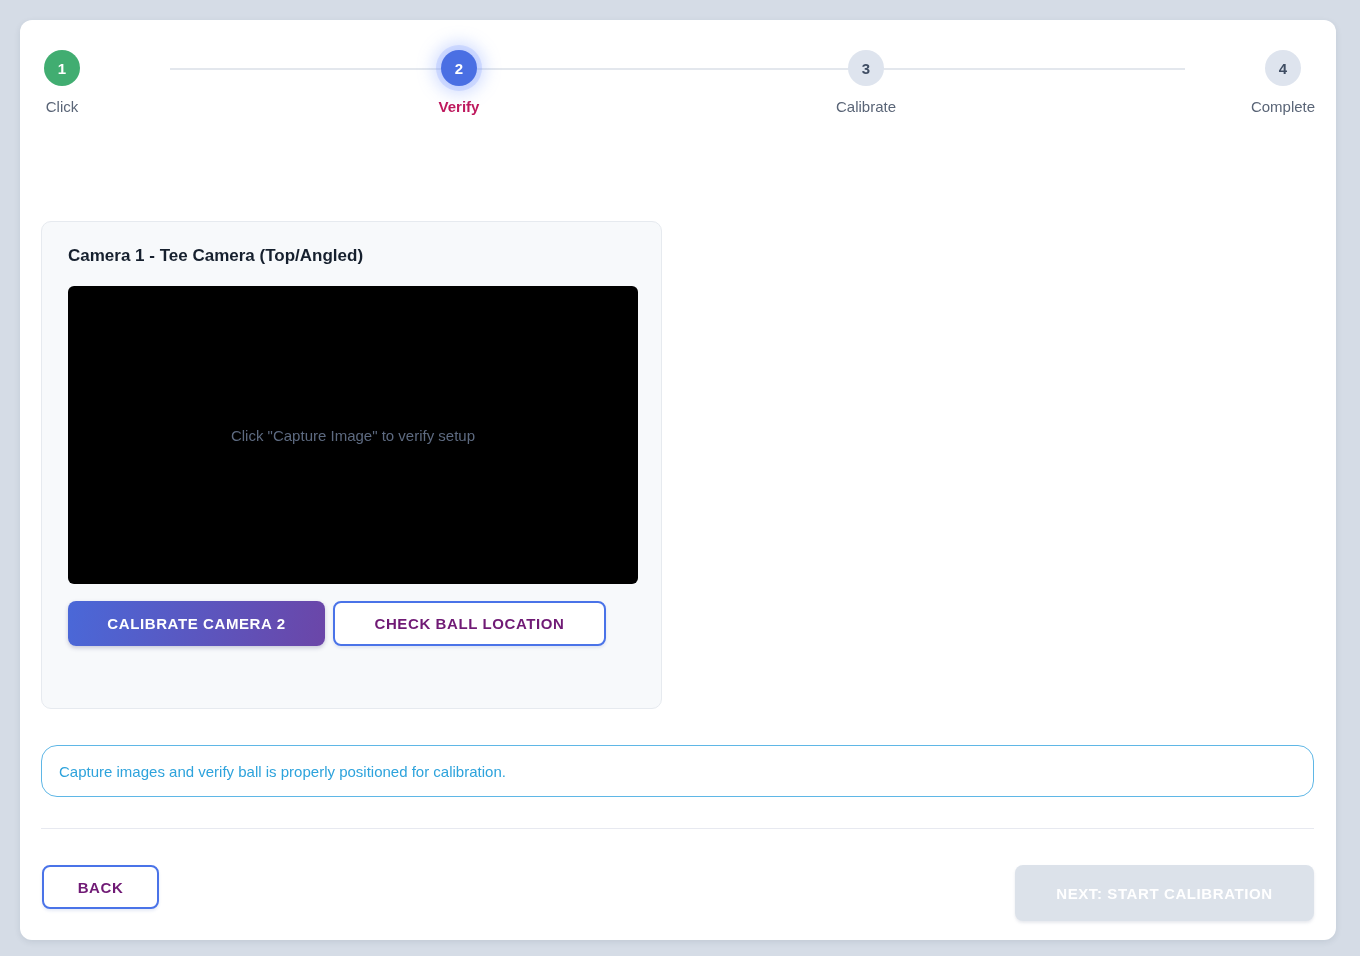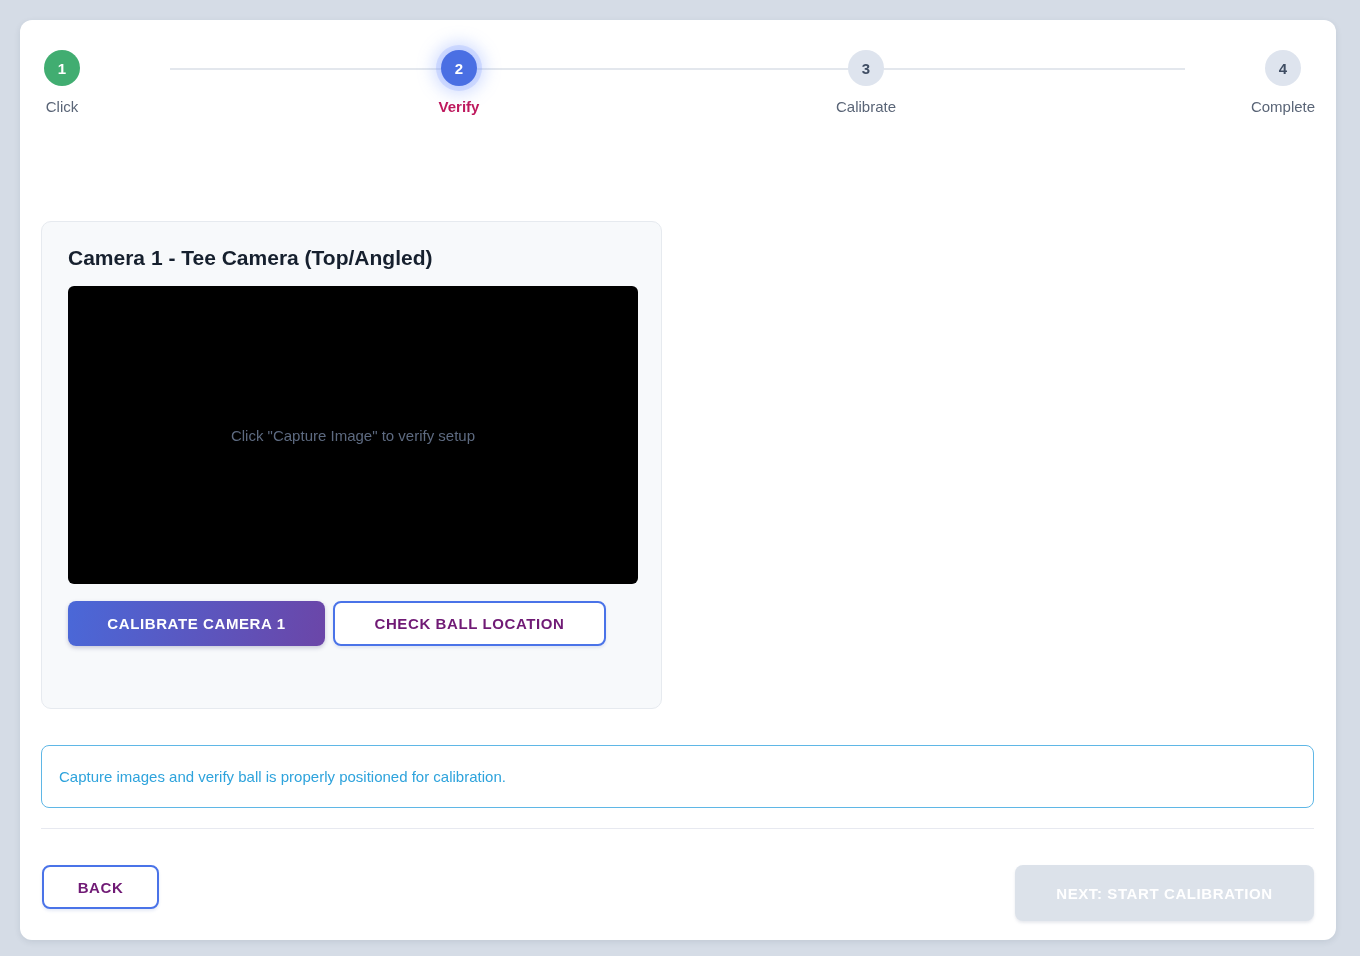--- a/index.html
+++ b/index.html
@@ -61,21 +61,21 @@
   
   .camera-card {
     position:absolute; left:21px; top:201px;
     width:621px; height:488px;
     background:#f7f9fb;
     border:1px solid #e6eaef;
     border-radius:10px;
   }
   .camera-card-title {
     position:absolute; left:26px; top:24px;
-    font-size:21px; font-weight:bold; color:#16202e;
+    font-size:17px; font-weight:bold; color:#16202e;
   }
   .camera-preview {
     position:absolute; left:26px; top:64px;
     width:570px; height:298px;
     background:#000000;
     border-radius:6px;
     display:flex; align-items:center; justify-content:center;
   }
   .camera-preview-text { color:#5d6a80; font-size:15px; }
   .camera-buttons {
@@ -96,24 +96,24 @@
   .btn-outline {
     background:#ffffff; color:#701a75;
     border:2px solid #4a73e8;
     box-shadow:0 2px 3px rgba(60,90,180,0.12);
   }
   .btn-check { width:273px; }
 
   
   .info-box {
     position:absolute; left:21px; top:725px;
-    width:1273px; height:63px;
+    width:1273px; height:52px;
     background:#ffffff;
     border:1px solid #5fb7e6;
-    border-radius:8px;
+    border-radius:16px;
     display:flex; align-items:center;
     padding-left:17px;
   }
   .info-text { color:#2ea3dc; font-size:15px; }
 
   
   .footer-divider {
     position:absolute; left:21px; top:808px;
     width:1273px; height:1px; background:#e7e9f0;
   }
@@ -160,21 +160,21 @@
 
 
   <div class="camera-card">
     <div class="camera-card-title">Camera 1 - Tee Camera (Top/Angled)</div>
 
     <div class="camera-preview">
       <span class="camera-preview-text">Click "Capture Image" to verify setup</span>
     </div>
 
     <div class="camera-buttons">
-      <button class="btn btn-gradient">CALIBRATE CAMERA 1</button>
+      <button class="btn btn-gradient">CALIBRATE CAMERA 2</button>
       <button class="btn btn-outline btn-check">CHECK BALL LOCATION</button>
     </div>
   </div>
 
   <div class="info-box">
     <span class="info-text">Capture images and verify ball is properly positioned for calibration.</span>
   </div>
 
   <div class="footer-divider"></div>
 

